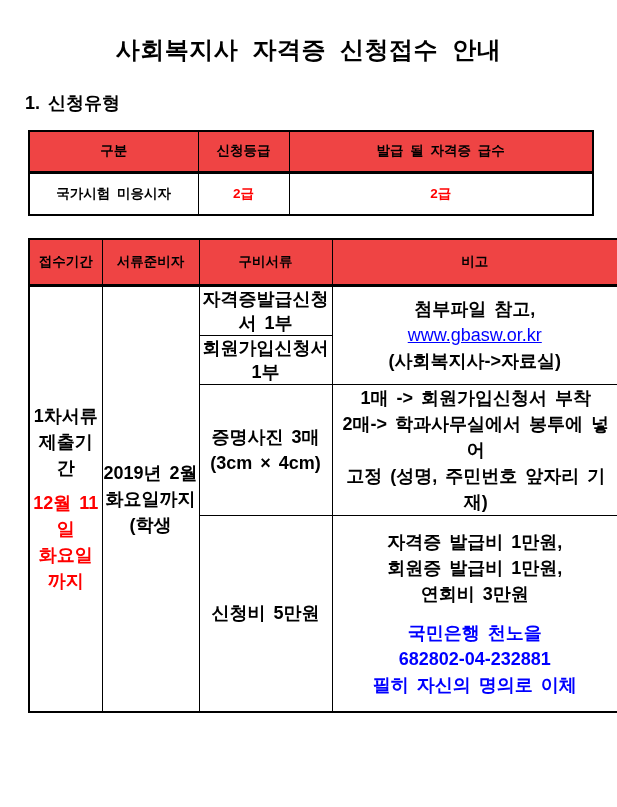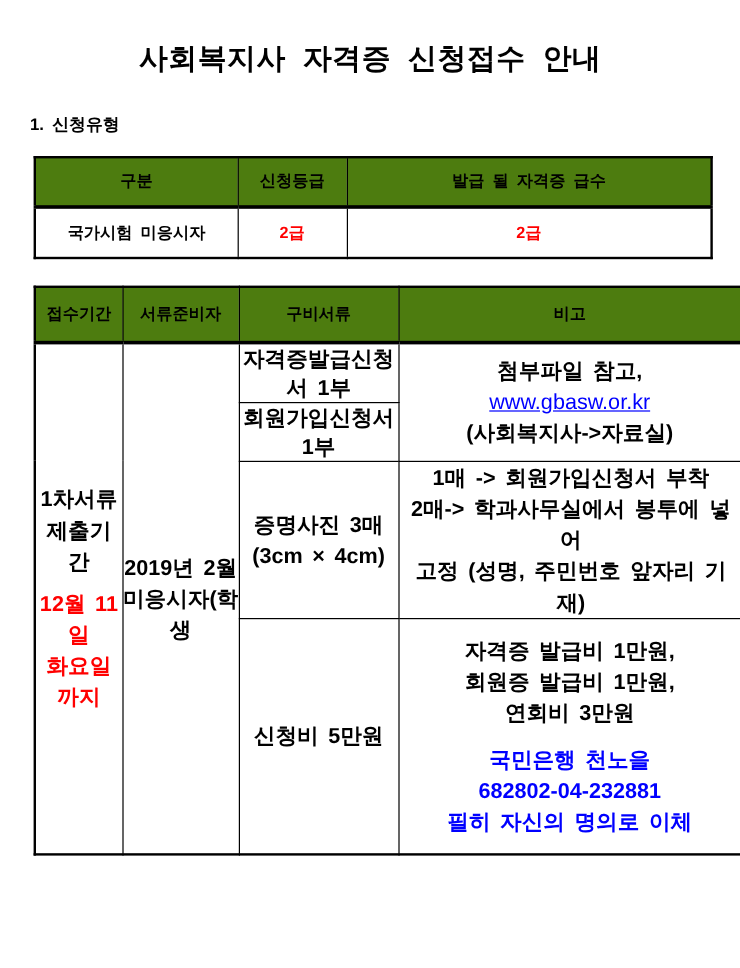--- a/index.html
+++ b/index.html
@@ -18,40 +18,40 @@
     padding-top: 34px;
     font-size: 24px;
     line-height: 32px;
     text-align: center;
     letter-spacing: 0.5px;
     word-spacing: 7px;
     font-weight: 800;
   }
   .sec-heading {
     margin: 29px 0 0 25px;
-    font-size: 14px;
+    font-size: 18px;
     line-height: 17px;
     word-spacing: 3px;
   }
   table.doc-table {
     border-collapse: collapse;
     table-layout: fixed;
     margin-left: 28px;
     border: 2px solid #000000;
   }
   table.doc-table th, table.doc-table td {
     border: 1px solid #000000;
     text-align: center;
     vertical-align: middle;
     padding: 0;
     font-weight: 700;
     word-spacing: 3px;
   }
   table.doc-table thead th {
-    background: #4d7c0f;
+    background: #ef4444;
     border-bottom: 3px solid #000000;
     font-size: 13.5px;
   }
   
   #table1 { margin-top: 18px; width: 564px; }
   #table1 thead tr { height: 41px; }
   #table1 tbody tr { height: 43px; }
   #table1 td { font-size: 13.5px; }
   
   #table2 { margin-top: 22px; width: 564px; }
@@ -116,21 +116,21 @@
     <tbody>
       <tr class="row-doc1">
         <td rowspan="4">
           <div class="pre">1차서류
 제출기간</div>
           <div class="pre red gap-top">12월 11일
 화요일까지</div>
         </td>
         <td rowspan="4">
           <div class="pre">2019년 2월
-미응시자(학생</div>
+화요일까지(학생</div>
         </td>
         <td>자격증발급신청서 1부</td>
         <td rowspan="2" class="note-docs-cell">
           <div>첨부파일 참고,</div>
           <div><a class="doc-link" href="#">www.gbasw.or.kr</a></div>
           <div>(사회복지사-&gt;자료실)</div>
         </td>
       </tr>
       <tr class="row-doc2">
         <td>회원가입신청서 1부</td>

